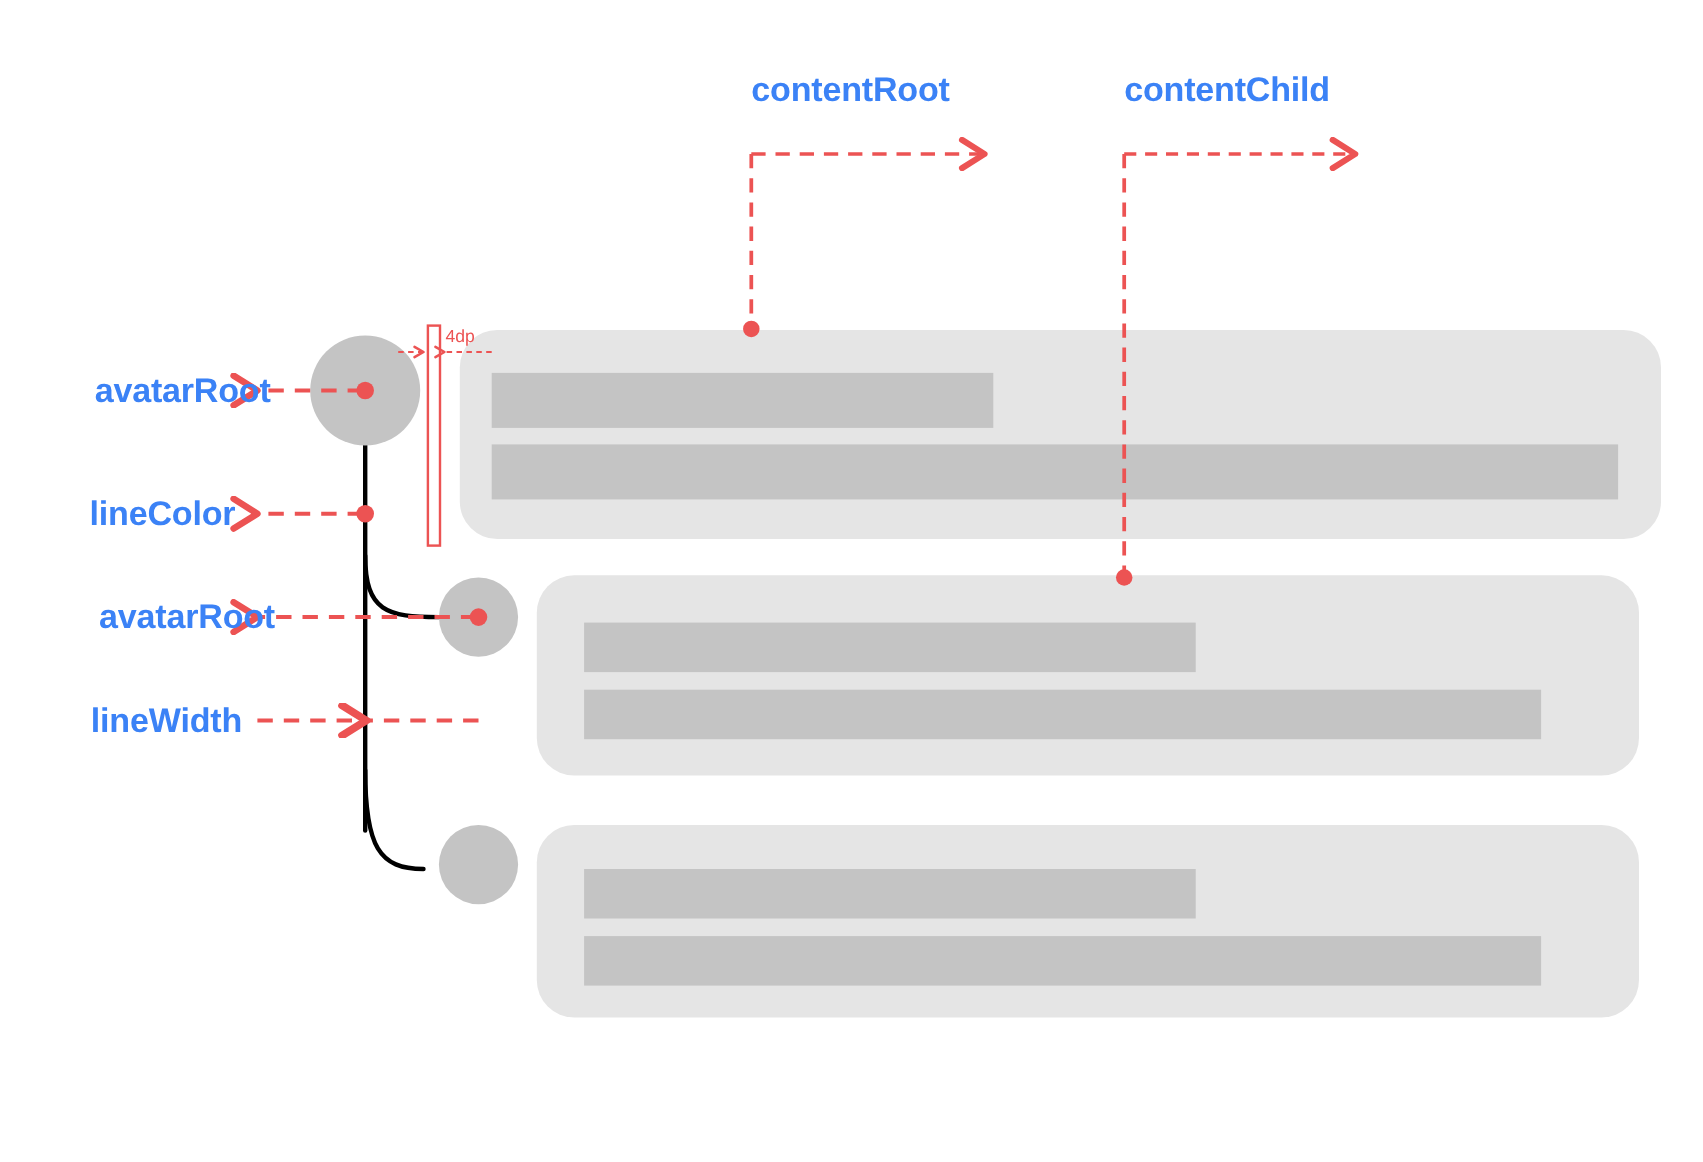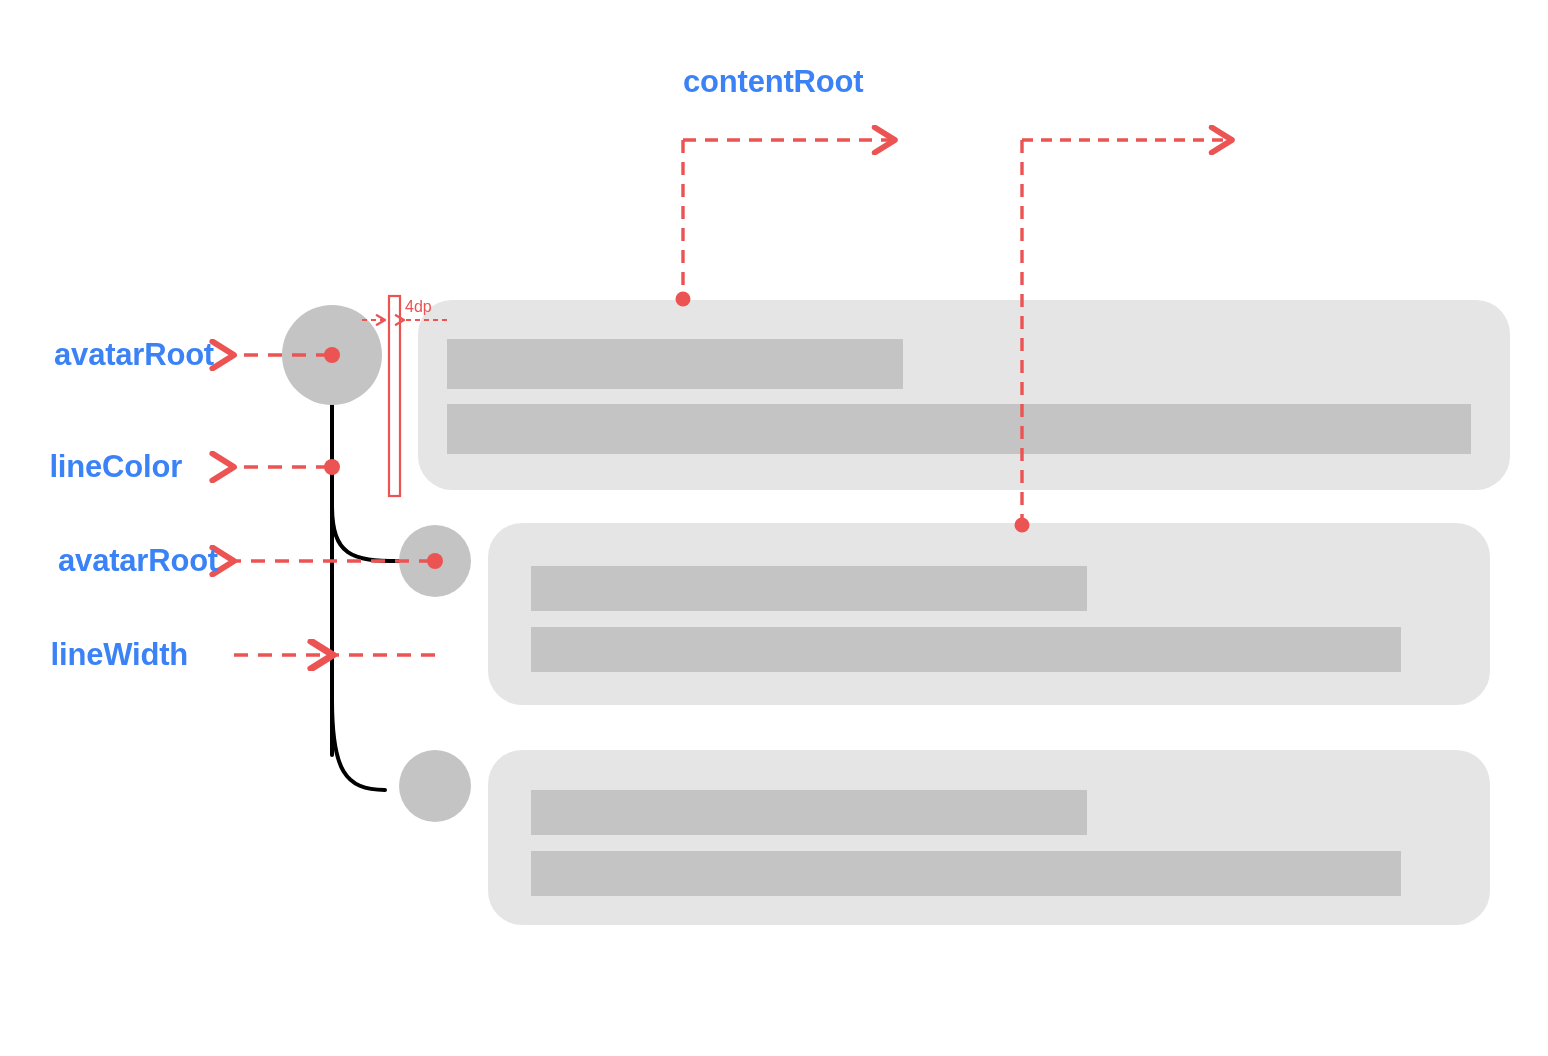--- a/index.html
+++ b/index.html
@@ -29,20 +29,21 @@
     position: absolute;
     color: #3b82f6;
     font-weight: bold;
     font-size: 31px;
     font-family: "Liberation Sans", sans-serif;
     white-space: nowrap;
     letter-spacing: -0.2px;
   }
   .label-left {
     text-align: right;
+    margin-left: 32px;
   }
   .label-top {
     text-align: left;
   }
   .label-dim {
     position: absolute;
     color: #ec5353;
     font-size: 16px;
     font-family: "Liberation Sans", sans-serif;
     white-space: nowrap;
@@ -130,20 +131,21 @@
     </g>
 
     <g>
       <rect x="389" y="296" width="11" height="200" fill="#ffffff" stroke="#ec5353" stroke-width="2.2"></rect>
       <path d="M 362 320 L 385 320" stroke="#ec5353" stroke-width="2" stroke-dasharray="5 4" fill="none" marker-end="url(#arrowRightSm)"></path>
       <path d="M 447 320 L 404 320" stroke="#ec5353" stroke-width="2" stroke-dasharray="5 4" fill="none" marker-end="url(#arrowLeftSm)"></path>
     </g>
   </svg>
 
   <div class="label-blue label-top" style="left:683px; top:82px; transform:translateY(-50%);">contentRoot</div>
+  <div class="label-blue label-top" style="left:1022px; top:82px; transform:translateY(-50%);">contentChild</div>
 
   <div class="label-blue label-left" style="left:0px; width:214px; top:355px; transform:translateY(-50%);">avatarRoot</div>
   <div class="label-blue label-left" style="left:0px; width:182px; top:467px; transform:translateY(-50%);">lineColor</div>
   <div class="label-blue label-left" style="left:0px; width:218px; top:561px; transform:translateY(-50%);">avatarRoot</div>
   <div class="label-blue label-left" style="left:0px; width:188px; top:655px; transform:translateY(-50%);">lineWidth</div>
 
   <div class="label-dim" style="left:405px; top:298px;">4dp</div>
 
 </div>
 

